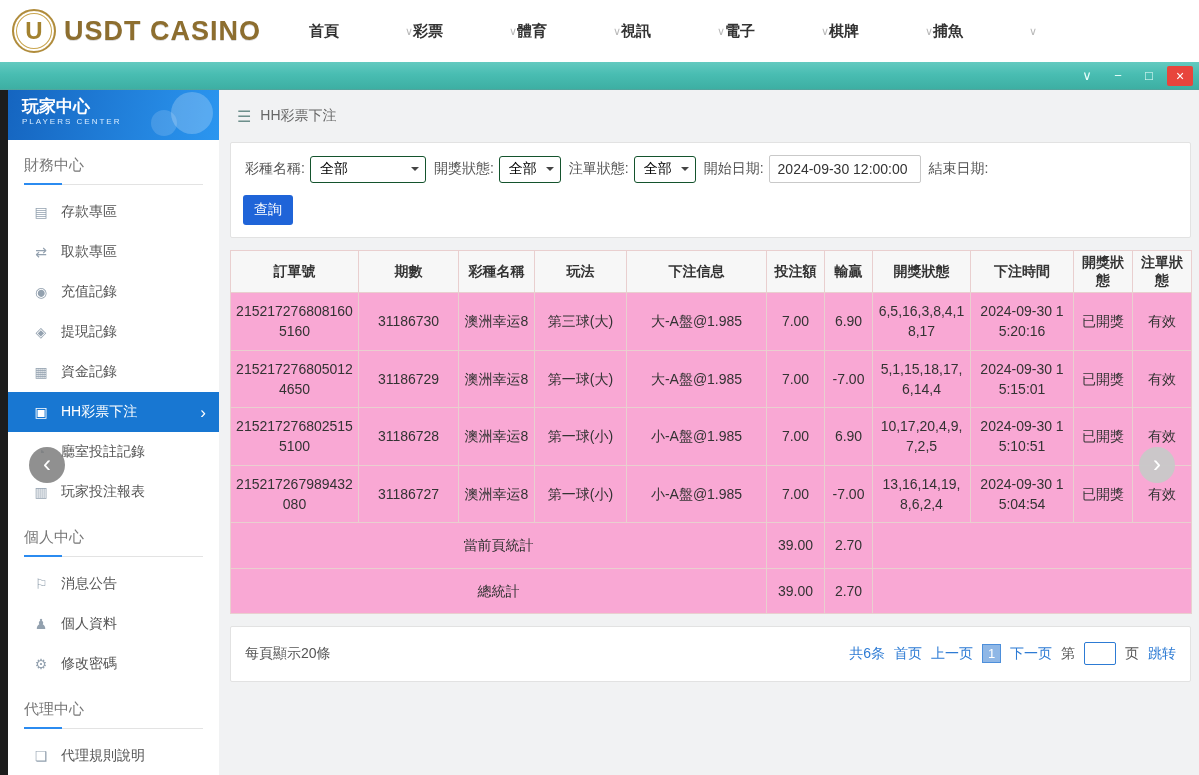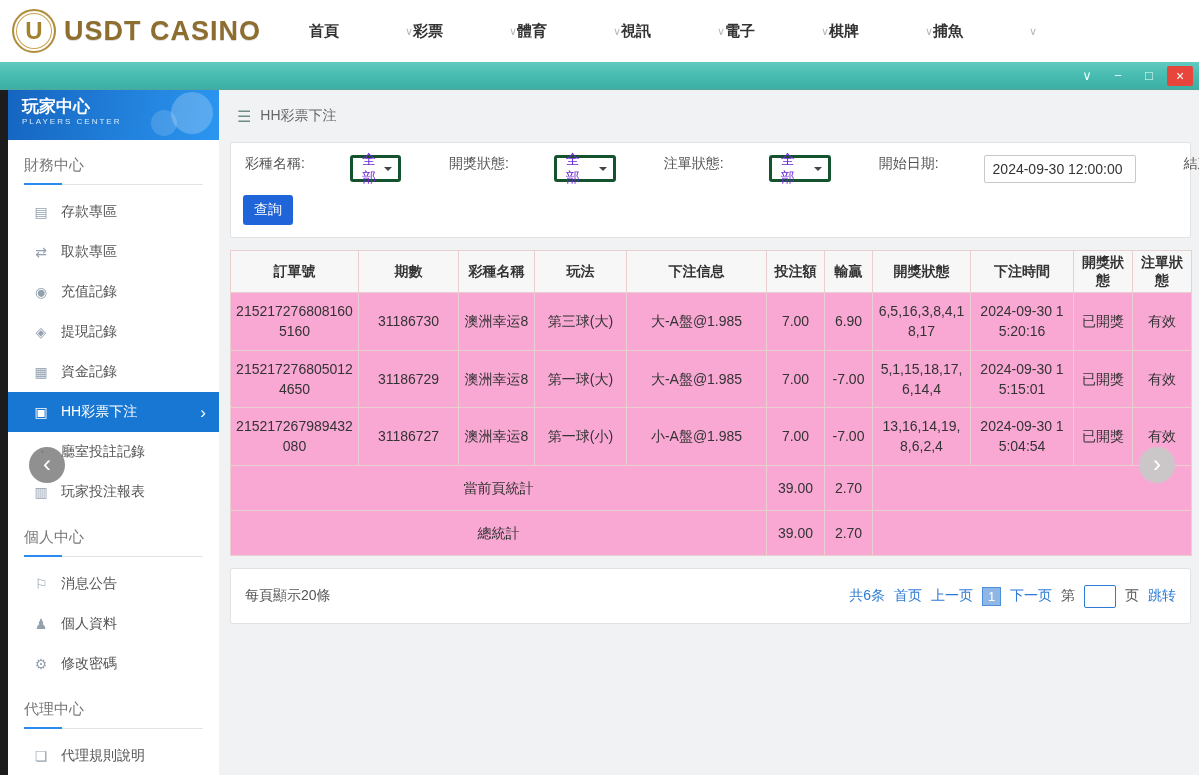--- a/index.html
+++ b/index.html
@@ -52,25 +52,25 @@
   
   .main { position:absolute; left:219px; top:90px; right:0; bottom:0; background:#f1f2f3;
     padding:0 8px 0 11px; overflow:hidden; }
   .breadcrumb { height:52px; display:flex; align-items:center; gap:9px; padding-left:7px; font-size:14px; color:#666; }
   .menu-icon { color:#6d8f8c; font-size:16px; cursor:pointer; }
 
   .card { background:#fff; border:1px solid #e2e2e2; border-radius:2px; }
 
   
   .filter-card { padding:12px 12px; }
-  .filter-row { display:flex; font-size:14px; color:#555;gap:40px; }
+  .filter-row { display:flex; align-items:center; font-size:14px; color:#555; }
   .flabel { margin:0 5px 0 8px; white-space:nowrap; }
   .flabel.first { margin-left:2px; }
-  .select { position:relative; border:3px solid #14532d; border-radius:3px; height:27px; background:#fff;
-    display:flex; align-items:center; padding:0 22px 0 9px; font-size:14px; color:#6d28d9; cursor:pointer; }
+  .select { position:relative; border:1px solid #14532d; border-radius:3px; height:27px; background:#fff;
+    display:flex; align-items:center; padding:0 22px 0 9px; font-size:14px; color:#000000; cursor:pointer; }
   .select.wide { width:116px; }
   .select.narrow { min-width:62px; }
   .caret { position:absolute; right:6px; top:50%; margin-top:-2px; width:0; height:0;
     border:4px solid transparent; border-top-color:#444; }
   .date-input { height:28px; border:1px solid #c9c9c9; border-radius:2px; padding:0 8px; font-size:14px;
     color:#333; width:152px; font-family:inherit; background:#fff; }
   .query-btn { margin-top:12px; background:#1f64d8; color:#fff; border:none; border-radius:3px;
     height:30px; width:50px; font-size:14px; cursor:pointer; font-family:inherit; }
 
   
@@ -297,20 +297,33 @@
     <td>第一球(大)</td>
     <td>大-A盤@1.985</td>
     <td>7.00</td>
     <td>-7.00</td>
     <td>5,1,15,18,17,6,14,4</td>
     <td>2024-09-30 15:15:01</td>
     <td>已開獎</td>
     <td>有效</td>
   </tr>
             <tr>
+    <td>2152172768025155100</td>
+    <td>31186728</td>
+    <td>澳洲幸运8</td>
+    <td>第一球(小)</td>
+    <td>小-A盤@1.985</td>
+    <td>7.00</td>
+    <td>6.90</td>
+    <td>10,17,20,4,9,7,2,5</td>
+    <td>2024-09-30 15:10:51</td>
+    <td>已開獎</td>
+    <td>有效</td>
+  </tr>
+            <tr>
     <td>215217267989432080</td>
     <td>31186727</td>
     <td>澳洲幸运8</td>
     <td>第一球(小)</td>
     <td>小-A盤@1.985</td>
     <td>7.00</td>
     <td>-7.00</td>
     <td>13,16,14,19,8,6,2,4</td>
     <td>2024-09-30 15:04:54</td>
     <td>已開獎</td>

